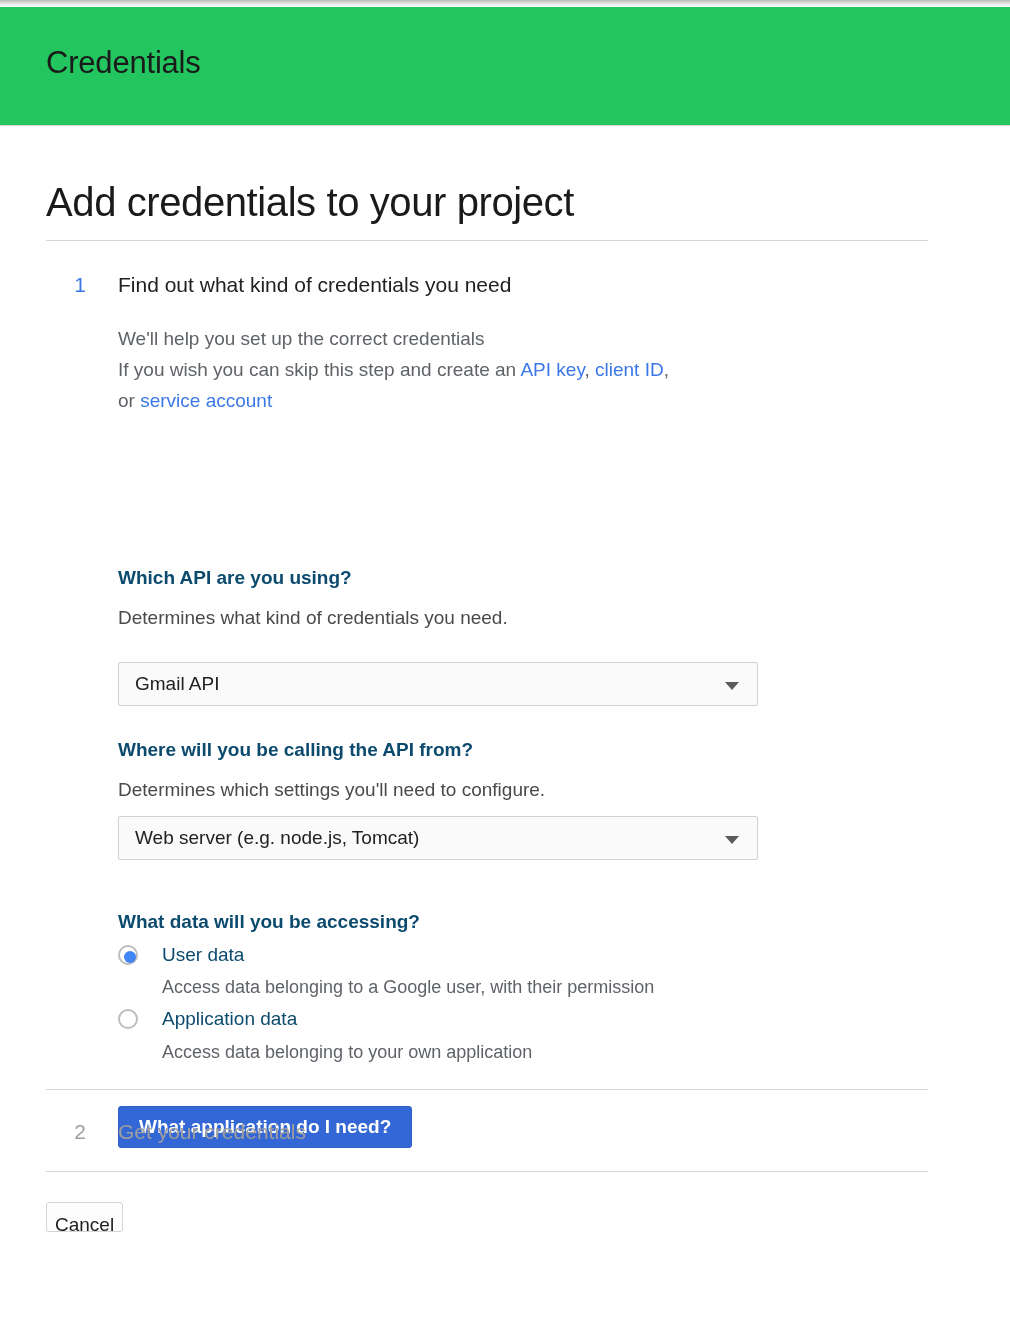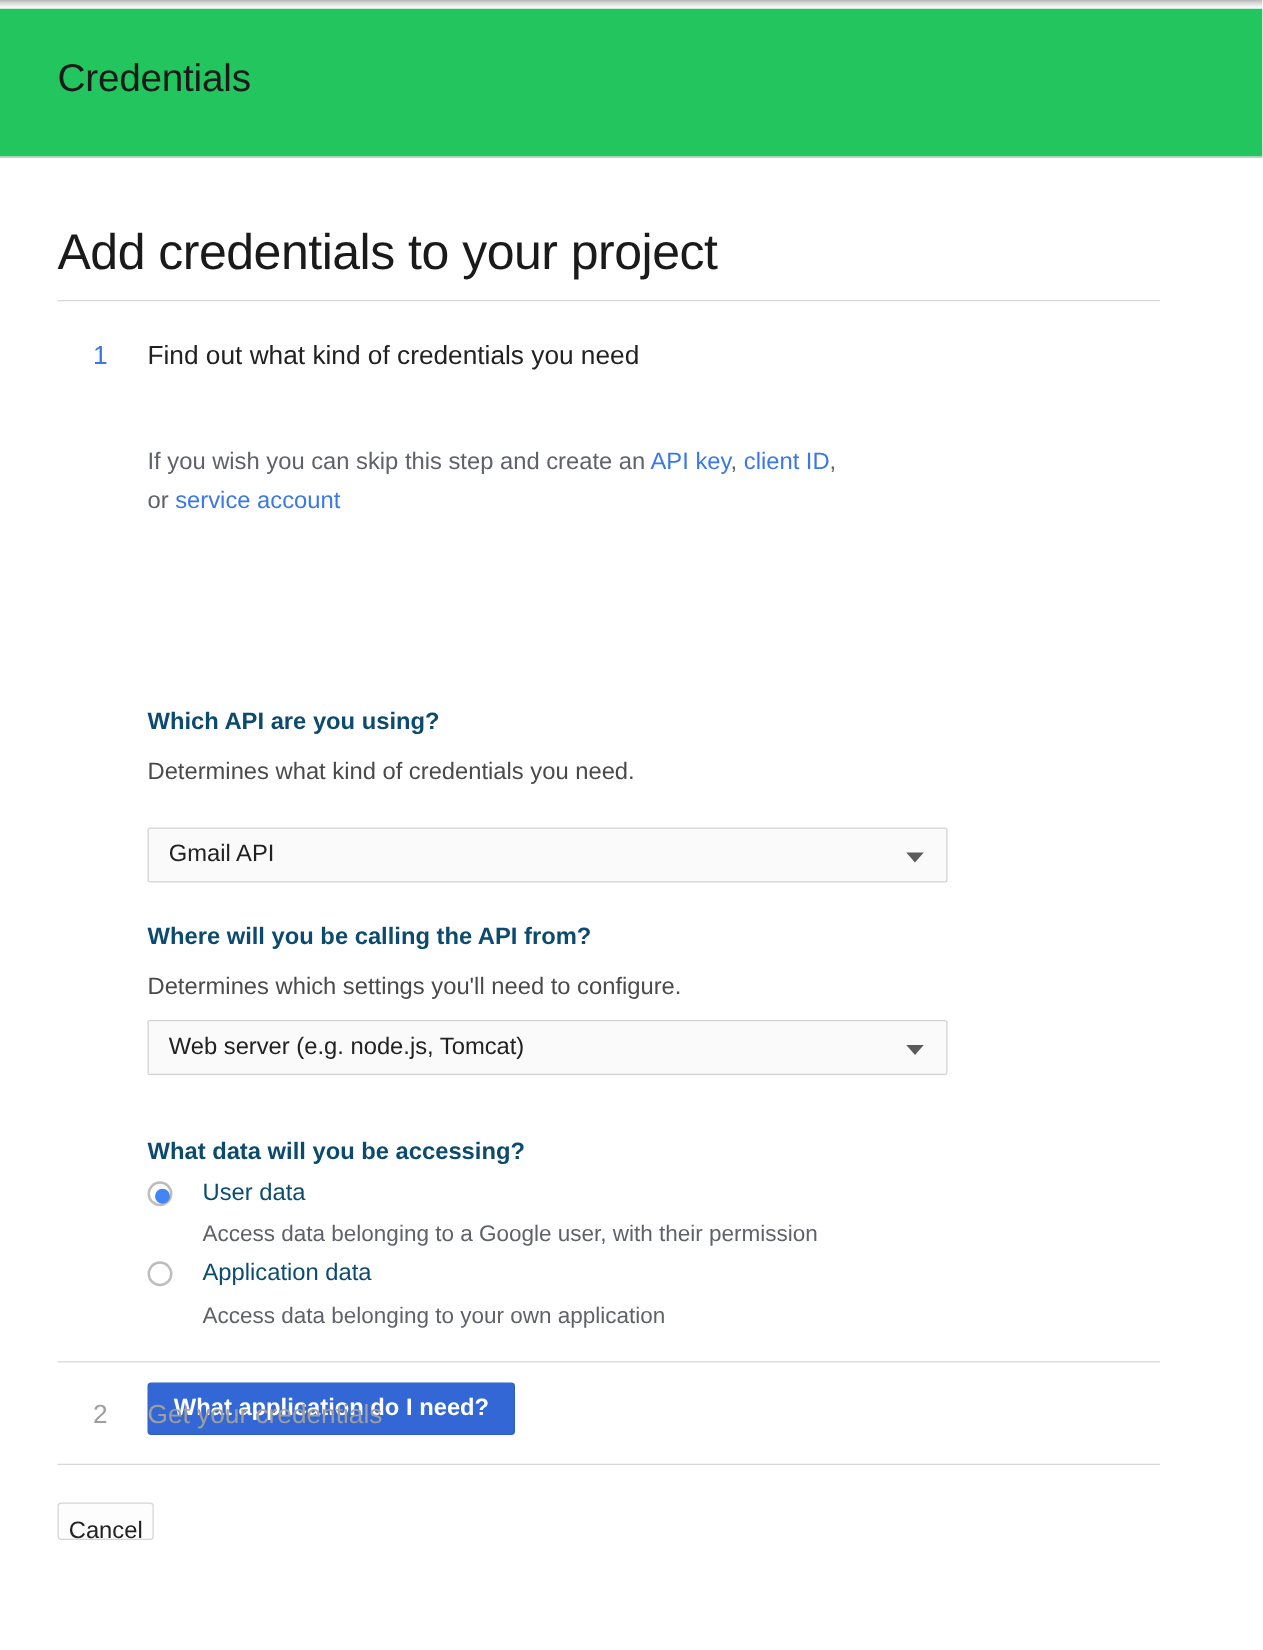--- a/index.html
+++ b/index.html
@@ -286,21 +286,21 @@
 <div class="page">
 
   <div class="page-title">Add credentials to your project</div>
 
   <div class="rule rule-top"></div>
 
   <div class="step-num step1-num">1</div>
   <div class="step-heading step1-heading">Find out what kind of credentials you need</div>
 
   <div class="intro">
-    <br>
+    <span>We'll help you set up the correct credentials</span><br>
     <span>If you wish you can skip this step and create an </span><a href="#">API key</a><span>, </span><a href="#">client ID</a><span>,</span><br>
     <span>or </span><a href="#">service account</a>
   </div>
 
   <div class="field-label lbl-api">Which API are you using?</div>
   <div class="field-help help-api">Determines what kind of credentials you need.</div>
   <div class="select sel-api">
     <span class="select-value">Gmail API</span>
     <span class="select-arrow"></span>
   </div>

